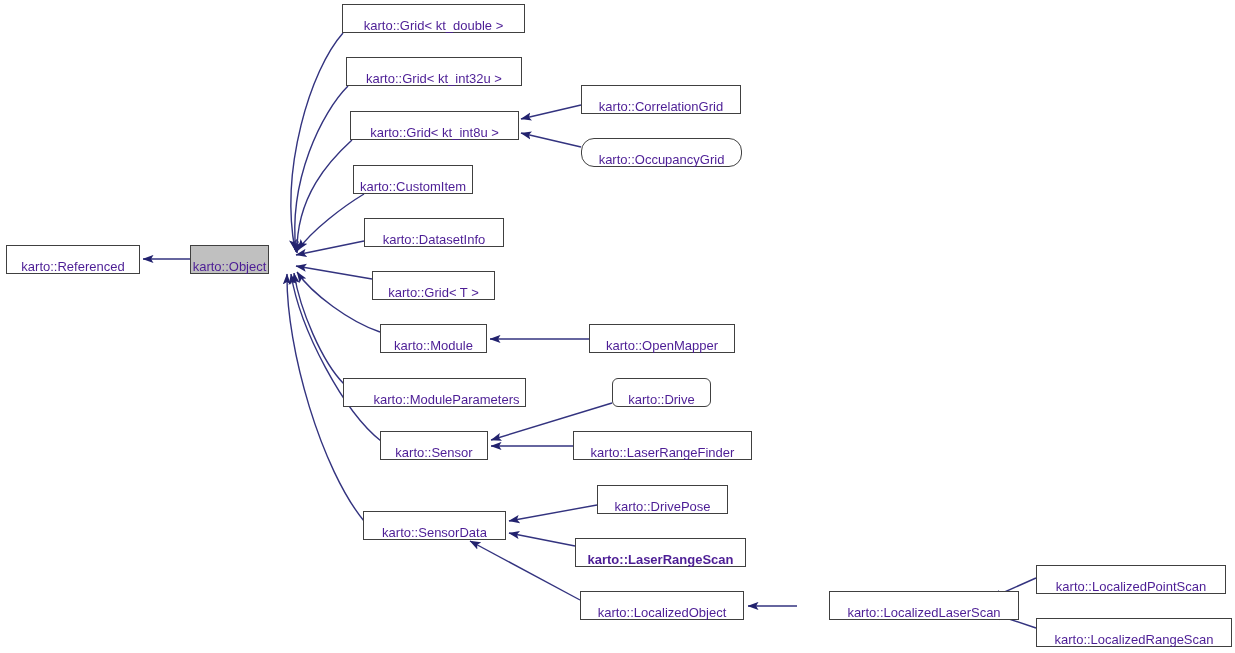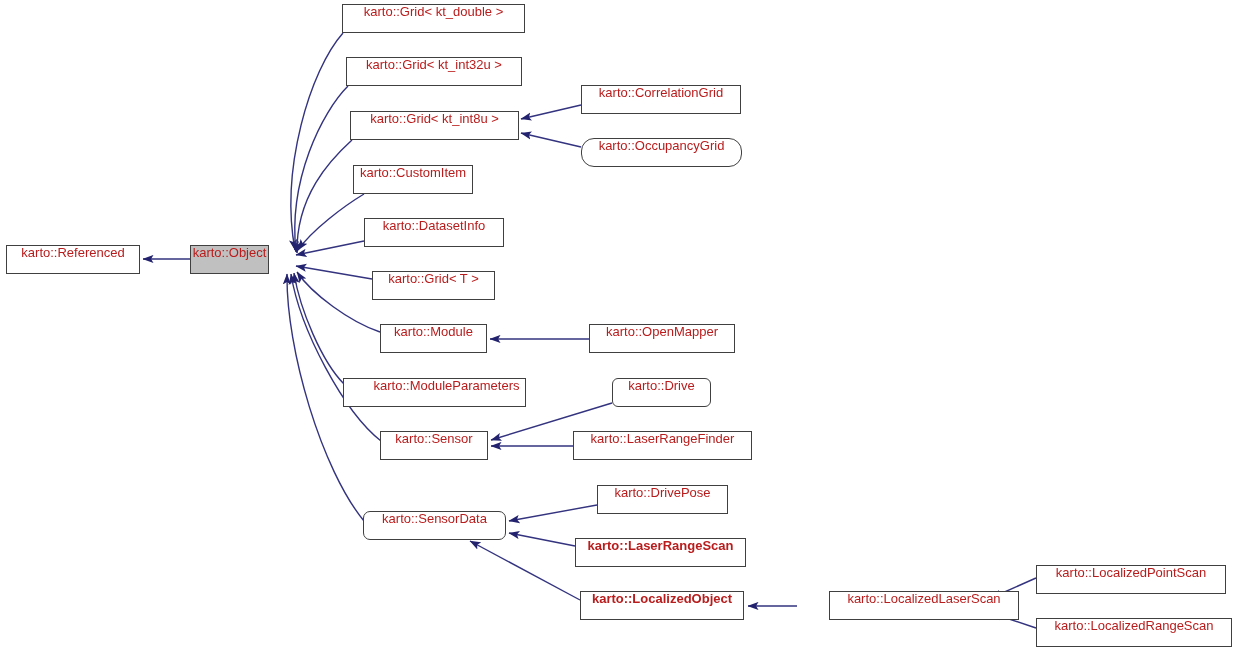--- a/index.html
+++ b/index.html
@@ -22,25 +22,25 @@
     top: 0;
     width: 1235px;
     height: 653px;
     pointer-events: none;
   }
   .node {
     position: absolute;
     box-sizing: border-box;
     border: 1px solid #404040;
     background: #ffffff;
-    color: #b91c1c;
+    color: #4c1d95;
     font-size: 13px;
     line-height: 1;
     display: flex;
-    align-items: flex-start;
+    align-items: flex-end;
     justify-content: center;
     white-space: nowrap;
     letter-spacing: 0px;
     z-index: 5;
   }
   .node.root {
     background: #c0c0c0;
     border-color: #404040;
   }
   .node-label {
@@ -128,30 +128,30 @@
       </div>
       <div class="node" style="left: 380px; top: 431px; width: 108px; height: 29px;">
         <span class="node-label">karto::Sensor</span>
       </div>
       <div class="node" style="left: 573px; top: 431px; width: 179px; height: 29px;">
         <span class="node-label">karto::LaserRangeFinder</span>
       </div>
       <div class="node" style="left: 597px; top: 485px; width: 131px; height: 29px;">
         <span class="node-label">karto::DrivePose</span>
       </div>
-      <div class="node" style="left: 363px; top: 511px; width: 143px; height: 29px; border-radius: 7px;">
+      <div class="node" style="left: 363px; top: 511px; width: 143px; height: 29px;">
         <span class="node-label">karto::SensorData</span>
       </div>
       <div class="node" style="left: 575px; top: 538px; width: 171px; height: 29px; font-weight: bold;">
         <span class="node-label">karto::LaserRangeScan</span>
       </div>
       <div class="node" style="left: 1036px; top: 565px; width: 190px; height: 29px;">
         <span class="node-label">karto::LocalizedPointScan</span>
       </div>
-      <div class="node" style="left: 580px; top: 591px; width: 164px; height: 29px; font-weight: bold;">
+      <div class="node" style="left: 580px; top: 591px; width: 164px; height: 29px;">
         <span class="node-label">karto::LocalizedObject</span>
       </div>
       <div class="node" style="left: 797px; top: 591px; width: 190px; height: 29px; margin-left: 32px;">
         <span class="node-label">karto::LocalizedLaserScan</span>
       </div>
       <div class="node" style="left: 1036px; top: 618px; width: 196px; height: 29px;">
         <span class="node-label">karto::LocalizedRangeScan</span>
       </div>
     </div>
 </div>

